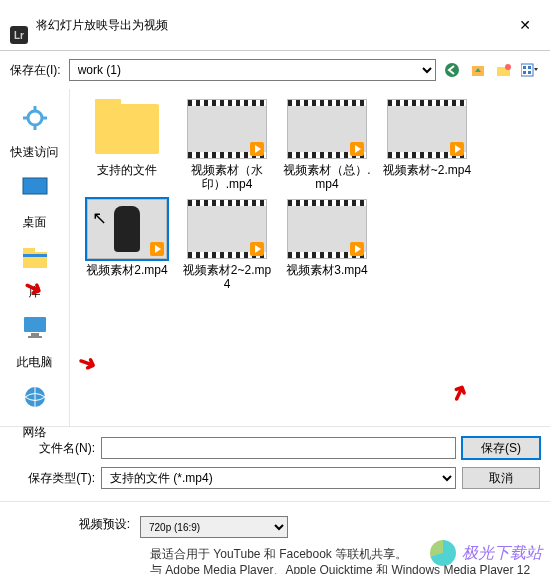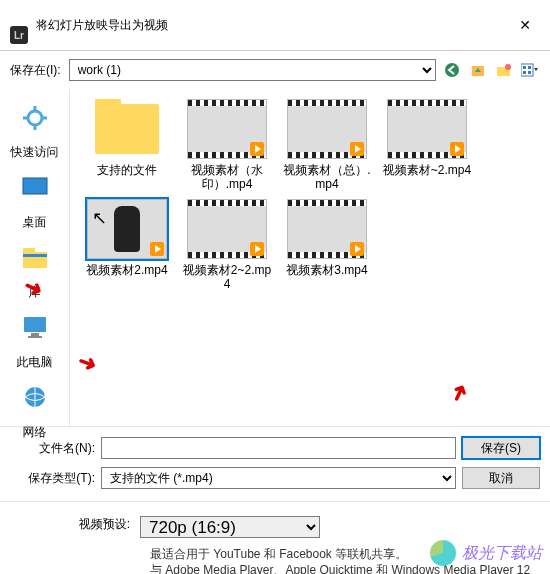--- a/index.html
+++ b/index.html
@@ -33,21 +33,21 @@
 .form-row { display: flex; align-items: center; gap: 6px; }
 .form-row label { width: 85px; text-align: right; }
 .form-row input, .form-row select { height: 22px; border: 1px solid #7a7a7a; padding: 0 4px; font-size: 12px; background: #fff; }
 .form-row .grow { flex: 1; }
 .btn { width: 78px; height: 22px; border: 1px solid #999; background: #e1e1e1; cursor: pointer; font-size: 12px; }
 .btn.primary { border: 1px solid #0078d7; outline: 1px solid #0078d7; }
 .divider { height: 1px; background: #e5e5e5; margin: 8px 0 4px 0; }
 .preset-area { padding: 10px 10px 4px 10px; }
 .preset-row { display: flex; align-items: flex-start; gap: 10px; }
 .preset-row label { width: 120px; text-align: right; }
-.preset-row select { width: 180px; height: 22px; border: 1px solid #7a7a7a; font-size: 17px; padding: 0 4px; }
+.preset-row select { width: 148px; height: 22px; border: 1px solid #7a7a7a; font-size: 10px; padding: 0 4px; }
 .hints { font-size: 12px; color: #333; margin: 8px 0 0 140px; line-height: 16px; }
 .arrow { position: absolute; color: #d00; font-size: 22px; font-weight: bold; pointer-events: none; }
 .watermark { position: absolute; right: 8px; bottom: 8px; display: flex; align-items: center; gap: 6px; opacity: 0.85; }
 .watermark .wm-icon { width: 26px; height: 26px; border-radius: 50%; background: conic-gradient(#3cc 0 70%, #9c6 70% 100%); }
 .watermark .wm-text { color: #8b5cf6; font-size: 16px; font-style: italic; }
 .thumb-bg-city { background: linear-gradient(#8ab4d6 40%, #a0a0a0 40%); }
 .thumb-bg-walk { background: linear-gradient(#9cc4e4, #c7dcec); }
 .thumb-bg-leaf { background: linear-gradient(#c96, #a55); }
 .thumb-bg-green { background: #3eb24a; }
 .thumb-bg-sky { background: linear-gradient(#335577 50%, #777 50%); }

